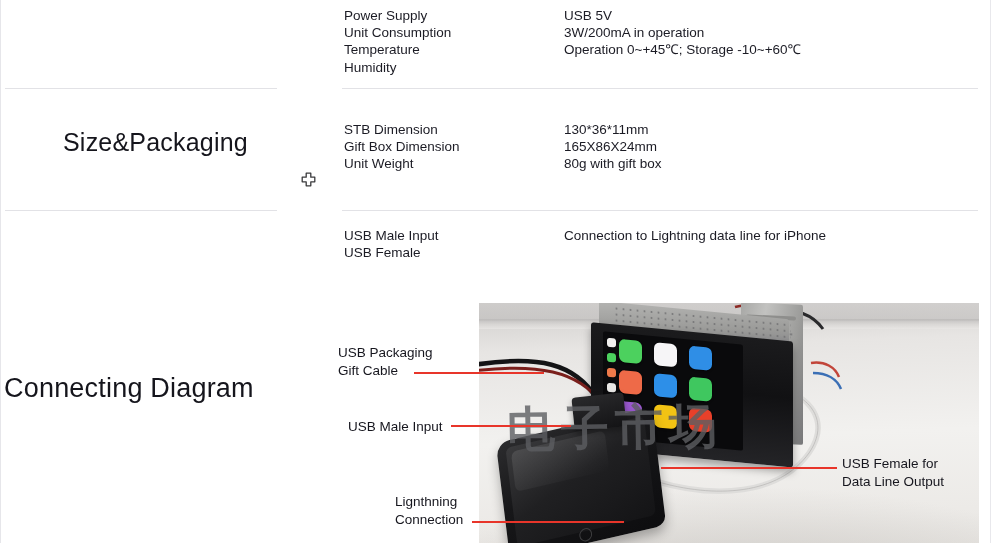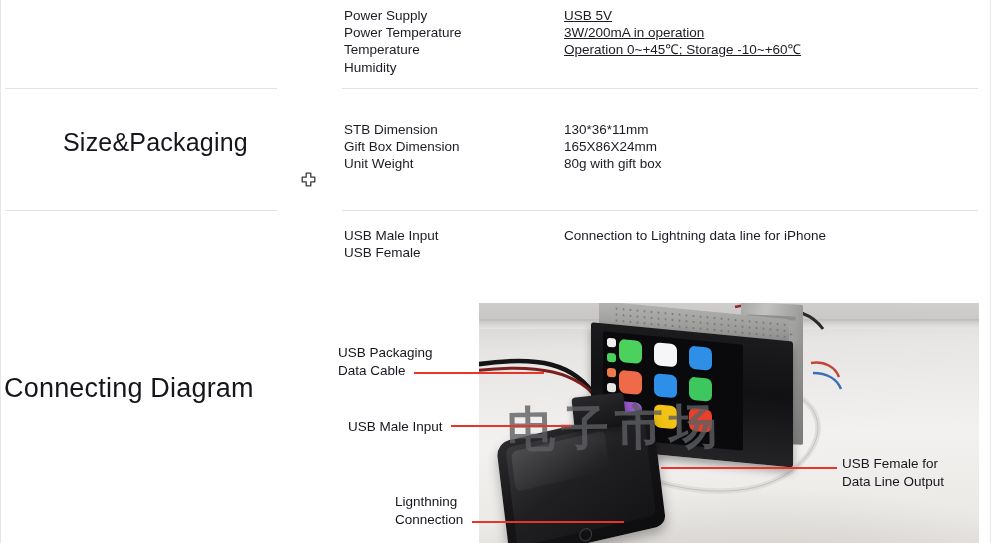--- a/index.html
+++ b/index.html
@@ -51,21 +51,21 @@
 
   .spec-line {
     font-size: 13.5px;
     line-height: 17.2px;
     color: #1b1b24;
     white-space: nowrap;
   }
 
   #block-physicals  { left: 0; top: 0; }
   #block-physicals .spec-names  { left: 343px; top: 7px; }
-  #block-physicals .spec-values { left: 563px; top: 7px; text-decoration: underline; }
+  #block-physicals .spec-values { left: 563px; top: 7px; }
 
   #block-size { left: 0; top: 0; }
   #block-size .spec-names  { left: 343px; top: 121px; }
   #block-size .spec-values { left: 563px; top: 121px; }
 
   #block-ports { left: 0; top: 0; }
   #block-ports .spec-names  { left: 343px; top: 227px; }
   #block-ports .spec-values { left: 563px; top: 227px; }
 
   
@@ -234,21 +234,21 @@
   <div class="divider seg-right div-1"></div>
   <div class="divider seg-left div-2"></div>
   <div class="divider seg-right div-2"></div>
 
   <div class="section-title" id="title-size">Size&amp;Packaging</div>
   <div class="section-title" id="title-diagram">Connecting Diagram</div>
 
   <div class="spec-block" id="block-physicals">
     <div class="spec-names">
       <div class="spec-line">Power Supply</div>
-      <div class="spec-line">Power Temperature</div>
+      <div class="spec-line">Unit Consumption</div>
       <div class="spec-line">Temperature</div>
       <div class="spec-line">Humidity</div>
     </div>
     <div class="spec-values">
       <div class="spec-line">USB 5V</div>
       <div class="spec-line">3W/200mA in operation</div>
       <div class="spec-line">Operation 0~+45℃; Storage -10~+60℃</div>
     </div>
   </div>
 
@@ -337,21 +337,21 @@
       <div class="phone-home"></div>
     </div>
 
     <div class="adapter"></div>
 
     <div class="watermark">电子市场</div>
   </div>
 
   <div class="callout" style="left:337px; top:344px;">
     <div>USB Packaging</div>
-    <div>Data Cable</div>
+    <div>Gift Cable</div>
   </div>
   <div class="leader" style="left:413px; top:372px; width:130px;"></div>
 
   <div class="callout" style="left:347px; top:418px;">
     <div>USB Male Input</div>
   </div>
   <div class="leader" style="left:450px; top:425px; width:120px;"></div>
 
   <div class="callout" style="left:394px; top:493px;">
     <div>Lignthning</div>

